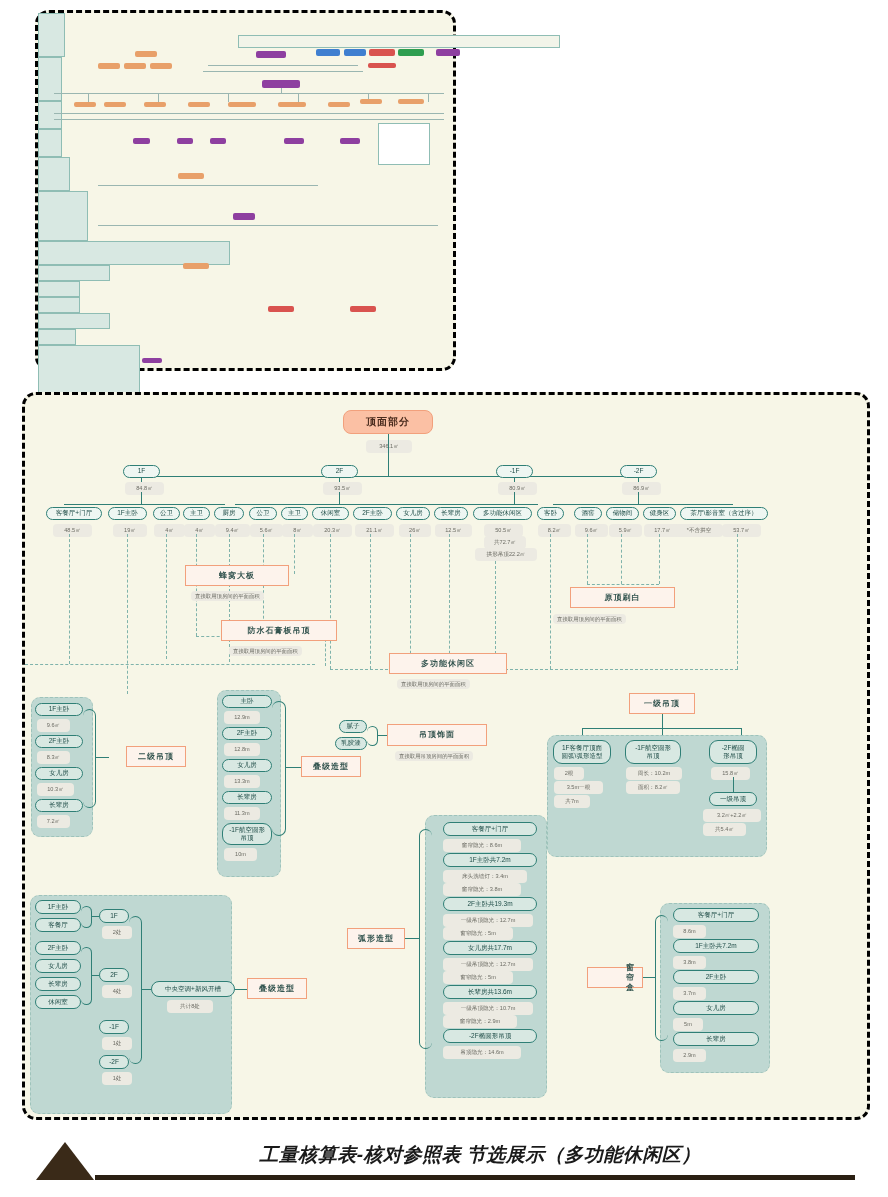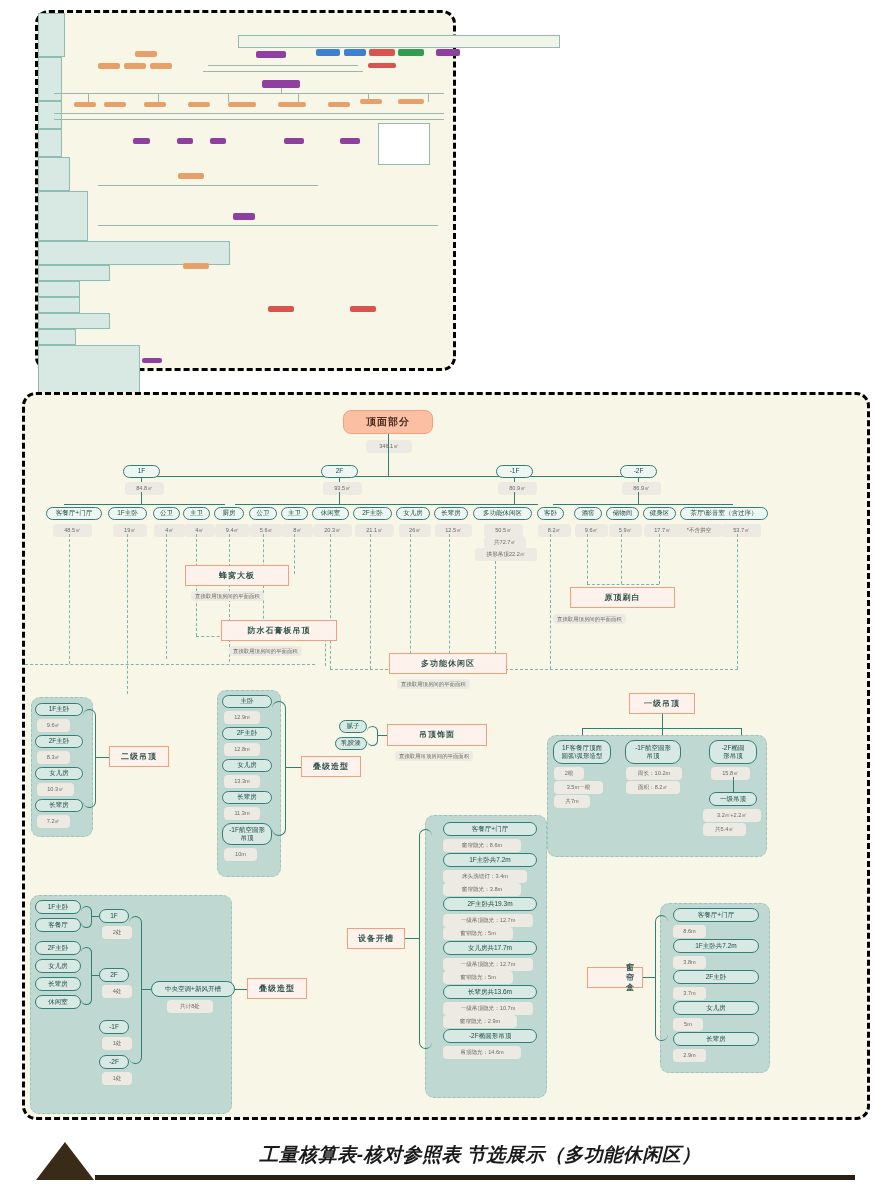--- a/index.html
+++ b/index.html
@@ -262,21 +262,21 @@
   <div class="node strong" style="left:10px;top:308px;width:48px;height:13px;">1F主卧</div>
   <div class="tagval" style="left:12px;top:324px;width:27px;height:10px;">9.6㎡</div>
   <div class="node strong" style="left:10px;top:340px;width:48px;height:13px;">2F主卧</div>
   <div class="tagval" style="left:12px;top:356px;width:27px;height:10px;">8.3㎡</div>
   <div class="node strong" style="left:10px;top:372px;width:48px;height:13px;">女儿房</div>
   <div class="tagval" style="left:12px;top:388px;width:31px;height:10px;">10.3㎡</div>
   <div class="node strong" style="left:10px;top:404px;width:48px;height:13px;">长辈房</div>
   <div class="tagval" style="left:12px;top:420px;width:27px;height:10px;">7.2㎡</div>
   <div class="conn" style="left:58px;top:314px;width:12px;height:97px;border-left:none;"></div>
   <div class="ln lnh" style="left:70px;top:362px;width:14px;"></div>
-  <div class="node accent" style="left:84px;top:351px;width:60px;height:21px;">二级吊顶</div>
+  <div class="node accent" style="left:101px;top:351px;width:60px;height:21px;">二级吊顶</div>
 
   <div class="group" style="left:192px;top:295px;width:62px;height:185px;"></div>
   <div class="node strong" style="left:197px;top:300px;width:50px;height:13px;">主卧</div>
   <div class="tagval" style="left:199px;top:316px;width:30px;height:10px;">12.9m</div>
   <div class="node strong" style="left:197px;top:332px;width:50px;height:13px;">2F主卧</div>
   <div class="tagval" style="left:199px;top:348px;width:30px;height:10px;">12.8m</div>
   <div class="node strong" style="left:197px;top:364px;width:50px;height:13px;">女儿房</div>
   <div class="tagval" style="left:199px;top:380px;width:30px;height:10px;">13.3m</div>
   <div class="node strong" style="left:197px;top:396px;width:50px;height:13px;">长辈房</div>
   <div class="tagval" style="left:199px;top:412px;width:30px;height:10px;">11.3m</div>
@@ -310,21 +310,21 @@
   <div class="tagval" style="left:601px;top:372px;width:50px;height:10px;">周长：10.2m</div>
   <div class="tagval" style="left:601px;top:386px;width:48px;height:10px;">面积：8.2㎡</div>
   <div class="node strong" style="left:684px;top:345px;width:48px;height:24px;">-2F椭圆
 形吊顶</div>
   <div class="tagval" style="left:686px;top:372px;width:33px;height:10px;">15.8㎡</div>
   <div class="ln lnv" style="left:708px;top:382px;height:15px;"></div>
   <div class="node strong" style="left:684px;top:397px;width:48px;height:14px;">一级吊顶</div>
   <div class="tagval" style="left:678px;top:414px;width:52px;height:10px;">3.2㎡+2.2㎡</div>
   <div class="tagval" style="left:678px;top:428px;width:37px;height:10px;">共5.4㎡</div>
 
-  <div class="node accent" style="left:322px;top:533px;width:58px;height:21px;">设备开槽</div>
+  <div class="node accent" style="left:322px;top:533px;width:58px;height:21px;">弧形造型</div>
   <div class="group" style="left:400px;top:420px;width:120px;height:281px;"></div>
   <div class="ln lnh" style="left:380px;top:543px;width:14px;"></div>
   <div class="conn" style="left:394px;top:434px;width:12px;height:218px;border-right:none;"></div>
 
   <div class="node strong" style="left:418px;top:427px;width:94px;height:14px;">客餐厅+门厅</div>
   <div class="tagval" style="left:418px;top:444px;width:72px;height:10px;">窗帘隐光：8.6m</div>
   <div class="node strong" style="left:418px;top:458px;width:94px;height:14px;">1F主卧共7.2m</div>
   <div class="tagval" style="left:418px;top:475px;width:78px;height:10px;">床头洗墙灯：3.4m</div>
   <div class="tagval" style="left:418px;top:488px;width:72px;height:10px;">窗帘隐光：3.8m</div>
   <div class="node strong" style="left:418px;top:502px;width:94px;height:14px;">2F主卧共19.3m</div>

